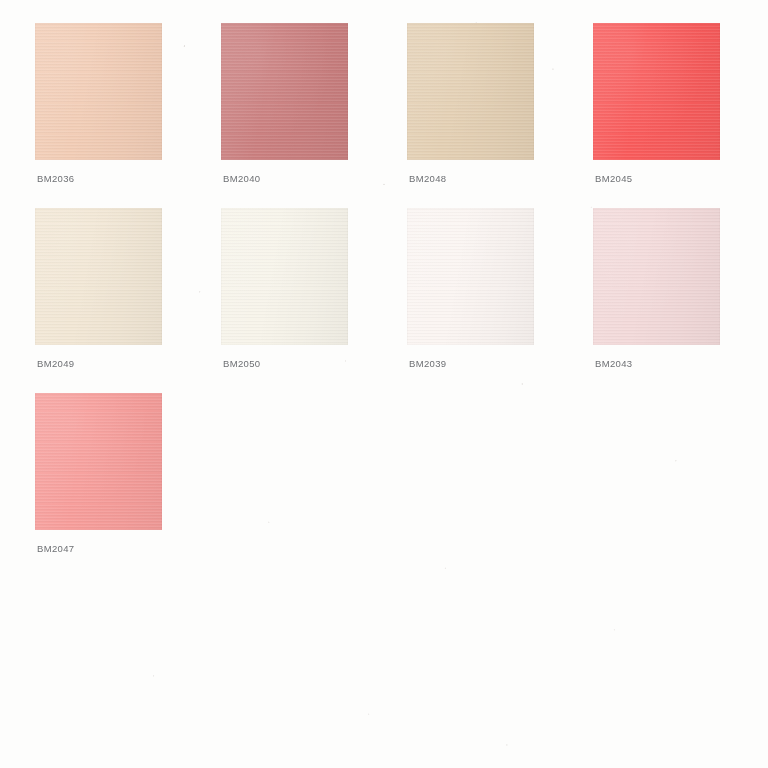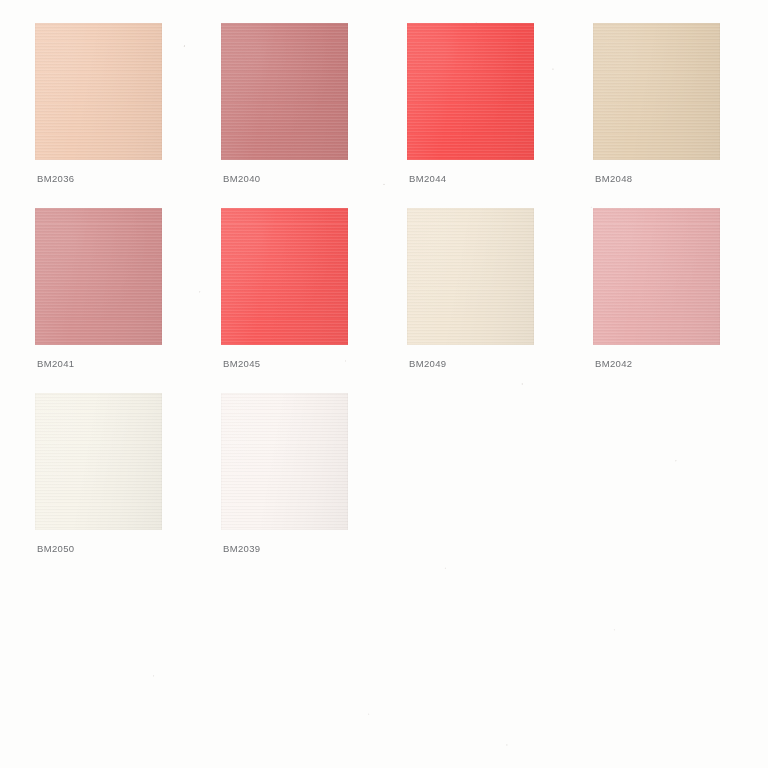--- a/index.html
+++ b/index.html
@@ -111,44 +111,40 @@
 <div id="swatch-grid">
     <div class="swatch-cell">
       <div class="swatch-chip" style="background-color: rgb(242, 205, 182);"></div>
       <div class="swatch-label">BM2036</div>
     </div>
     <div class="swatch-cell">
       <div class="swatch-chip" style="background-color: rgb(203, 128, 128);"></div>
       <div class="swatch-label">BM2040</div>
     </div>
     <div class="swatch-cell">
-      <div class="swatch-chip" style="background-color: rgb(250, 82, 82);"></div>
-      <div class="swatch-label">BM2044</div>
-    </div>
-    <div class="swatch-cell">
       <div class="swatch-chip" style="background-color: rgb(228, 208, 180);"></div>
       <div class="swatch-label">BM2048</div>
-    </div>
-    <div class="swatch-cell">
-      <div class="swatch-chip" style="background-color: rgb(213, 146, 146);"></div>
-      <div class="swatch-label">BM2041</div>
     </div>
     <div class="swatch-cell">
       <div class="swatch-chip" style="background-color: rgb(249, 92, 92);"></div>
       <div class="swatch-label">BM2045</div>
     </div>
     <div class="swatch-cell">
       <div class="swatch-chip" style="background-color: rgb(242, 231, 213);"></div>
       <div class="swatch-label">BM2049</div>
     </div>
     <div class="swatch-cell">
-      <div class="swatch-chip" style="background-color: rgb(232, 175, 175);"></div>
-      <div class="swatch-label">BM2042</div>
-    </div>
-    <div class="swatch-cell">
       <div class="swatch-chip" style="background-color: rgb(247, 244, 234);"></div>
       <div class="swatch-label">BM2050</div>
     </div>
     <div class="swatch-cell">
       <div class="swatch-chip" style="background-color: rgb(251, 245, 242);"></div>
       <div class="swatch-label">BM2039</div>
     </div>
+    <div class="swatch-cell">
+      <div class="swatch-chip" style="background-color: rgb(243, 218, 218);"></div>
+      <div class="swatch-label">BM2043</div>
+    </div>
+    <div class="swatch-cell">
+      <div class="swatch-chip" style="background-color: rgb(247, 158, 155);"></div>
+      <div class="swatch-label">BM2047</div>
+    </div>
   </div>
 
 </body></html>

